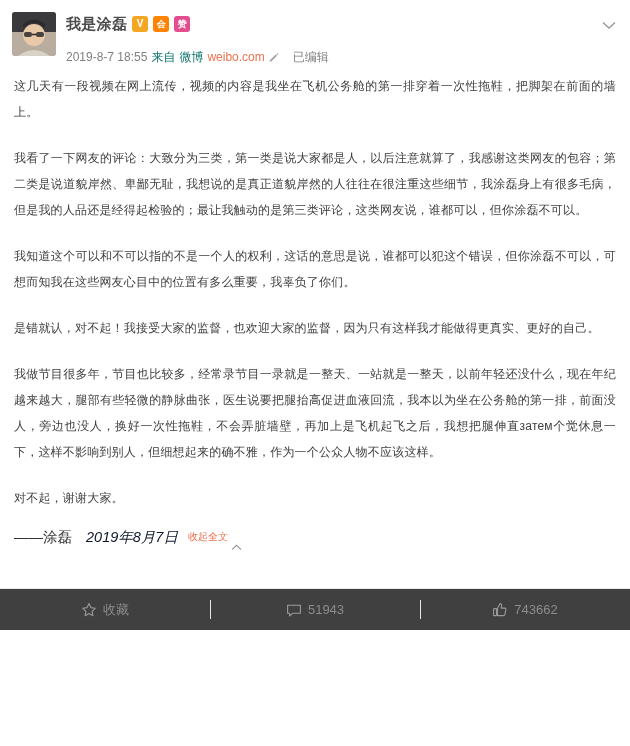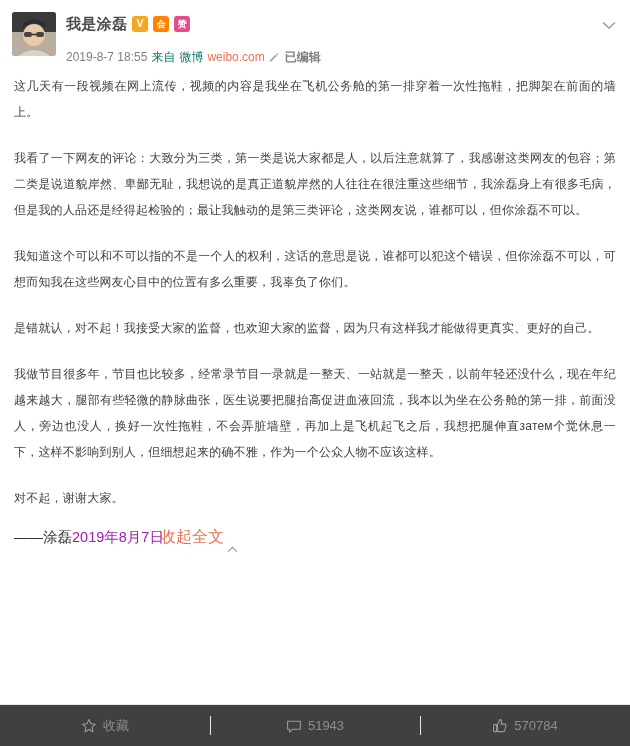--- a/index.html
+++ b/index.html
@@ -4,21 +4,21 @@
 <style>
   * { box-sizing: border-box; }
   html, body {
     margin: 0;
     padding: 0;
     background: #ffffff;
     font-family: "Liberation Sans", sans-serif;
   }
   #page {
     width: 630px;
-    height: 746px;
+    height: 630px;
     position: relative;
     background: #ffffff;
     overflow: hidden;
   }
 
   
   .post-header {
     display: flex;
     padding: 12px 12px 0 12px;
     position: relative;
@@ -72,21 +72,21 @@
     font-size: 12px;
     color: #808080;
     display: flex;
     align-items: center;
     flex-wrap: wrap;
     gap: 4px;
     line-height: 16px;
   }
   .time-row .src-label { color: #0f766e; }
   .time-row .src-link { color: #eb7350; text-decoration: none; }
-  .time-row .edited { color: #808080; display: inline-flex; align-items: flex-start; gap: 6px; font-weight: bold; }
+  .time-row .edited { color: #808080; display: inline-flex; align-items: flex-start; gap: 14px; }
   .edit-icon { display: inline-block; width: 10px; height: 10px; position: relative; top: 1px; }
   .collapse-arrow {
     position: absolute;
     right: 14px;
     top: 16px;
     width: 14px;
     height: 9px;
     cursor: pointer;
   }
 
@@ -104,29 +104,29 @@
   }
   .post-body p:last-child { margin-bottom: 0; }
 
   .sign-row {
     padding: 2px 14px 0 14px;
     display: flex;
     align-items: center;
     font-size: 14.5px;
     color: #333;
     line-height: 28px;
-    gap: 0;
+    gap: 14px;
     margin-top: 10px;
   }
   .sign-row .sign-name { color: #333; }
-  .sign-row .sign-date { color: #a21caf; }
+  .sign-row .sign-date { color: #0f172a; font-style: italic; }
   .collapse-link {
     color: #eb7350;
     text-decoration: none;
-    font-size: 16px;
+    font-size: 10px;
     cursor: pointer;
     display: inline-flex;
     align-items: center;
     gap: 3px;
     margin-left: -4px;
   }
   .up-caret { width: 11px; height: 7px; display: inline-block; }
 
   
   .toolbar {
@@ -256,17 +256,17 @@
       </span>
       <span>51943</span>
     </div>
     <div class="tool-item">
       <span class="tool-icon">
         <svg width="16" height="16" viewBox="0 0 16 16">
             <path d="M5.5 6.6 L8.1 1.6 q1.9 0.1 1.5 2.3 L9.2 6.1 h3.6 q1.3 0.2 1.1 1.5 l-1.1 5 q-0.2 1 -1.4 1 H5.5 Z" fill="none" stroke="#9a9a9a" stroke-width="1.1" stroke-linejoin="round"></path>
             <rect x="1.6" y="6.6" width="3" height="7" rx="0.7" fill="none" stroke="#9a9a9a" stroke-width="1.1"></rect>
           </svg>
       </span>
-      <span>570784</span>
+      <span>743662</span>
     </div>
   </div>
 
 </div>
 
 </body></html>

